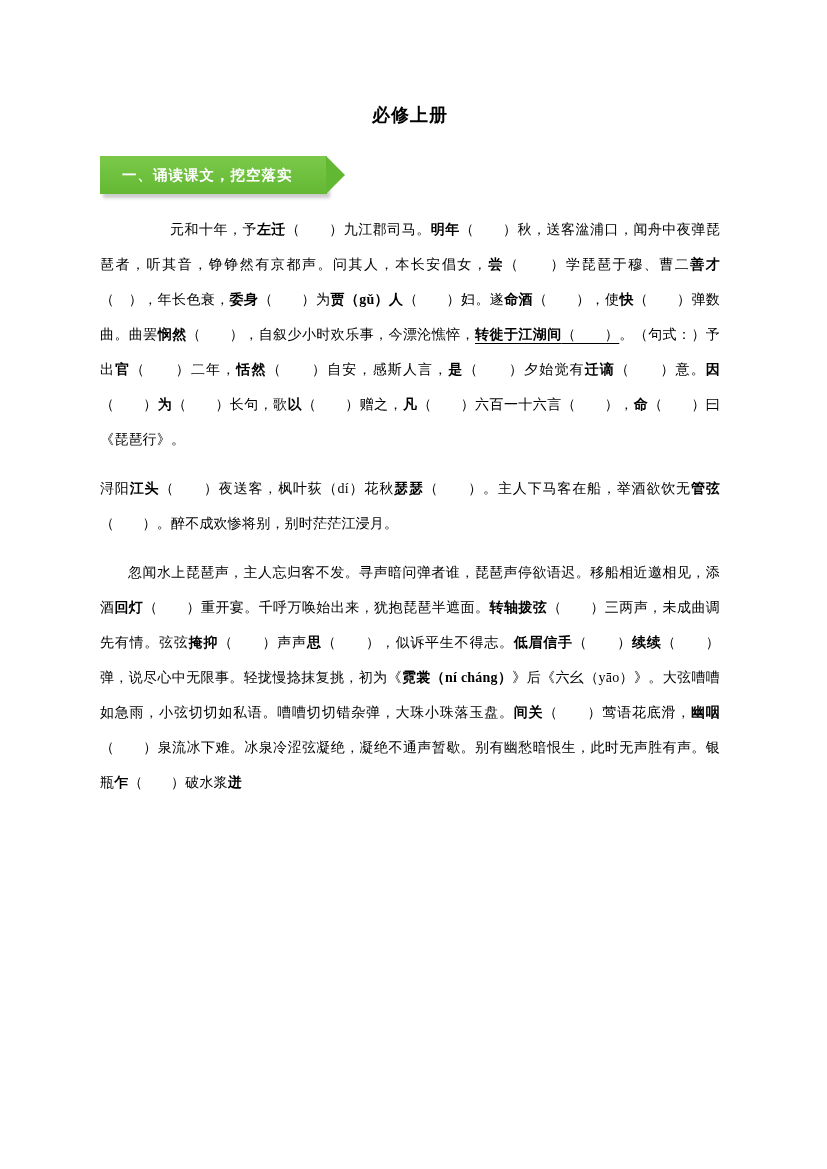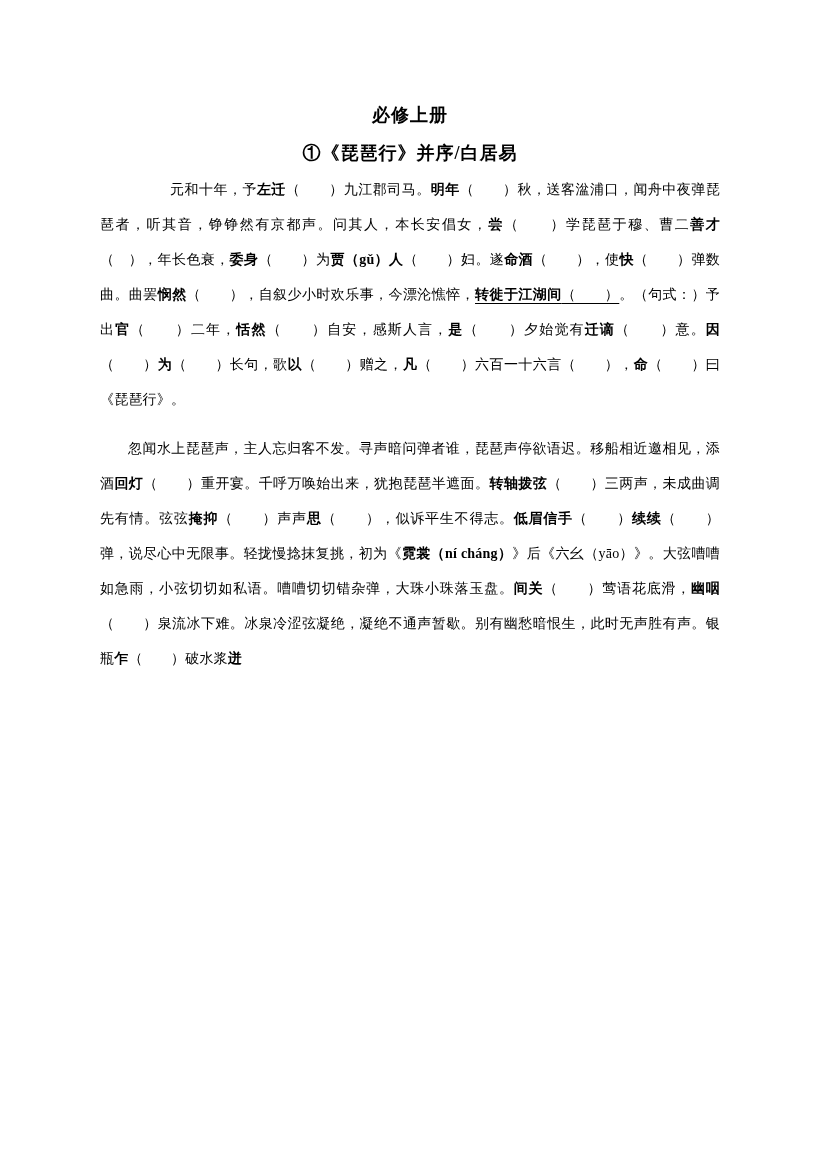--- a/index.html
+++ b/index.html
@@ -96,23 +96,28 @@
   }
 </style>
 </head>
 <body>
 
 <div class="page">
   <div class="content">
 
     <div class="title-block">
       <span class="title-line">必修上册</span>
-      <span class="title-line">①《琵琶行》并序/白居易</span>
     </div>
 
+    <div class="banner-wrap">
+      <div class="banner">
+        <span>一、诵读课文，挖空落实</span>
+      </div>
+    </div>
 
     <p class="para indent-big"><span>元和十年，予</span><span class="b">左迁</span><span>（　　）九江郡司马。</span><span class="b">明年</span><span>（　　）秋，送客湓浦口，闻舟中夜弹琵琶者，听其音，铮铮然有京都声。问其人，本长安倡女，</span><span class="b">尝</span><span>（　　）学琵琶于穆、曹二</span><span class="b">善才</span><span>（　），年长色衰，</span><span class="b">委身</span><span>（　　）为</span><span class="b">贾（gǔ）人</span><span>（　　）妇。遂</span><span class="b">命酒</span><span>（　　），使</span><span class="b">快</span><span>（　　）弹数曲。曲罢</span><span class="b">悯然</span><span>（　　），自叙少小时欢乐事，今漂沦憔悴，</span><span class="b u">转徙于江湖间</span><span class="u">（　　）</span><span>。（句式：）予出</span><span class="b">官</span><span>（　　）二年，</span><span class="b">恬然</span><span>（　　）自安，感斯人言，</span><span class="b">是</span><span>（　　）夕始觉有</span><span class="b">迁谪</span><span>（　　）意。</span><span class="b">因</span><span>（　　）</span><span class="b">为</span><span>（　　）长句，歌</span><span class="b">以</span><span>（　　）赠之，</span><span class="b">凡</span><span>（　　）六百一十六言（　　），</span><span class="b">命</span><span>（　　）曰《琵琶行》。</span></p>
 
+    <p class="para"><span>浔阳</span><span class="b">江头</span><span>（　　）夜送客，枫叶荻（dí）花秋</span><span class="b">瑟瑟</span><span>（　　）。主人下马客在船，举酒欲饮无</span><span class="b">管弦</span><span>（　　）。醉不成欢惨将别，别时茫茫江浸月。</span></p>
 
     <p class="para indent2"><span>忽闻水上琵琶声，主人忘归客不发。寻声暗问弹者谁，琵琶声停欲语迟。移船相近邀相见，添酒</span><span class="b">回灯</span><span>（　　）重开宴。千呼万唤始出来，犹抱琵琶半遮面。</span><span class="b">转轴拨弦</span><span>（　　）三两声，未成曲调先有情。弦弦</span><span class="b">掩抑</span><span>（　　）声声</span><span class="b">思</span><span>（　　），似诉平生不得志。</span><span class="b">低眉信手</span><span>（　　）</span><span class="b">续续</span><span>（　　）弹，说尽心中无限事。轻拢慢捻抹复挑，初为《</span><span class="b">霓裳（ní cháng）</span><span>》后《六幺（yāo）》。大弦嘈嘈如急雨，小弦切切如私语。嘈嘈切切错杂弹，大珠小珠落玉盘。</span><span class="b">间关</span><span>（　　）莺语花底滑，</span><span class="b">幽咽</span><span>（　　）泉流冰下难。冰泉冷涩弦凝绝，凝绝不通声暂歇。别有幽愁暗恨生，此时无声胜有声。银瓶</span><span class="b">乍</span><span>（　　）破水浆</span><span class="b">迸</span></p>
 
   </div>
 </div>
 
 </body></html>

